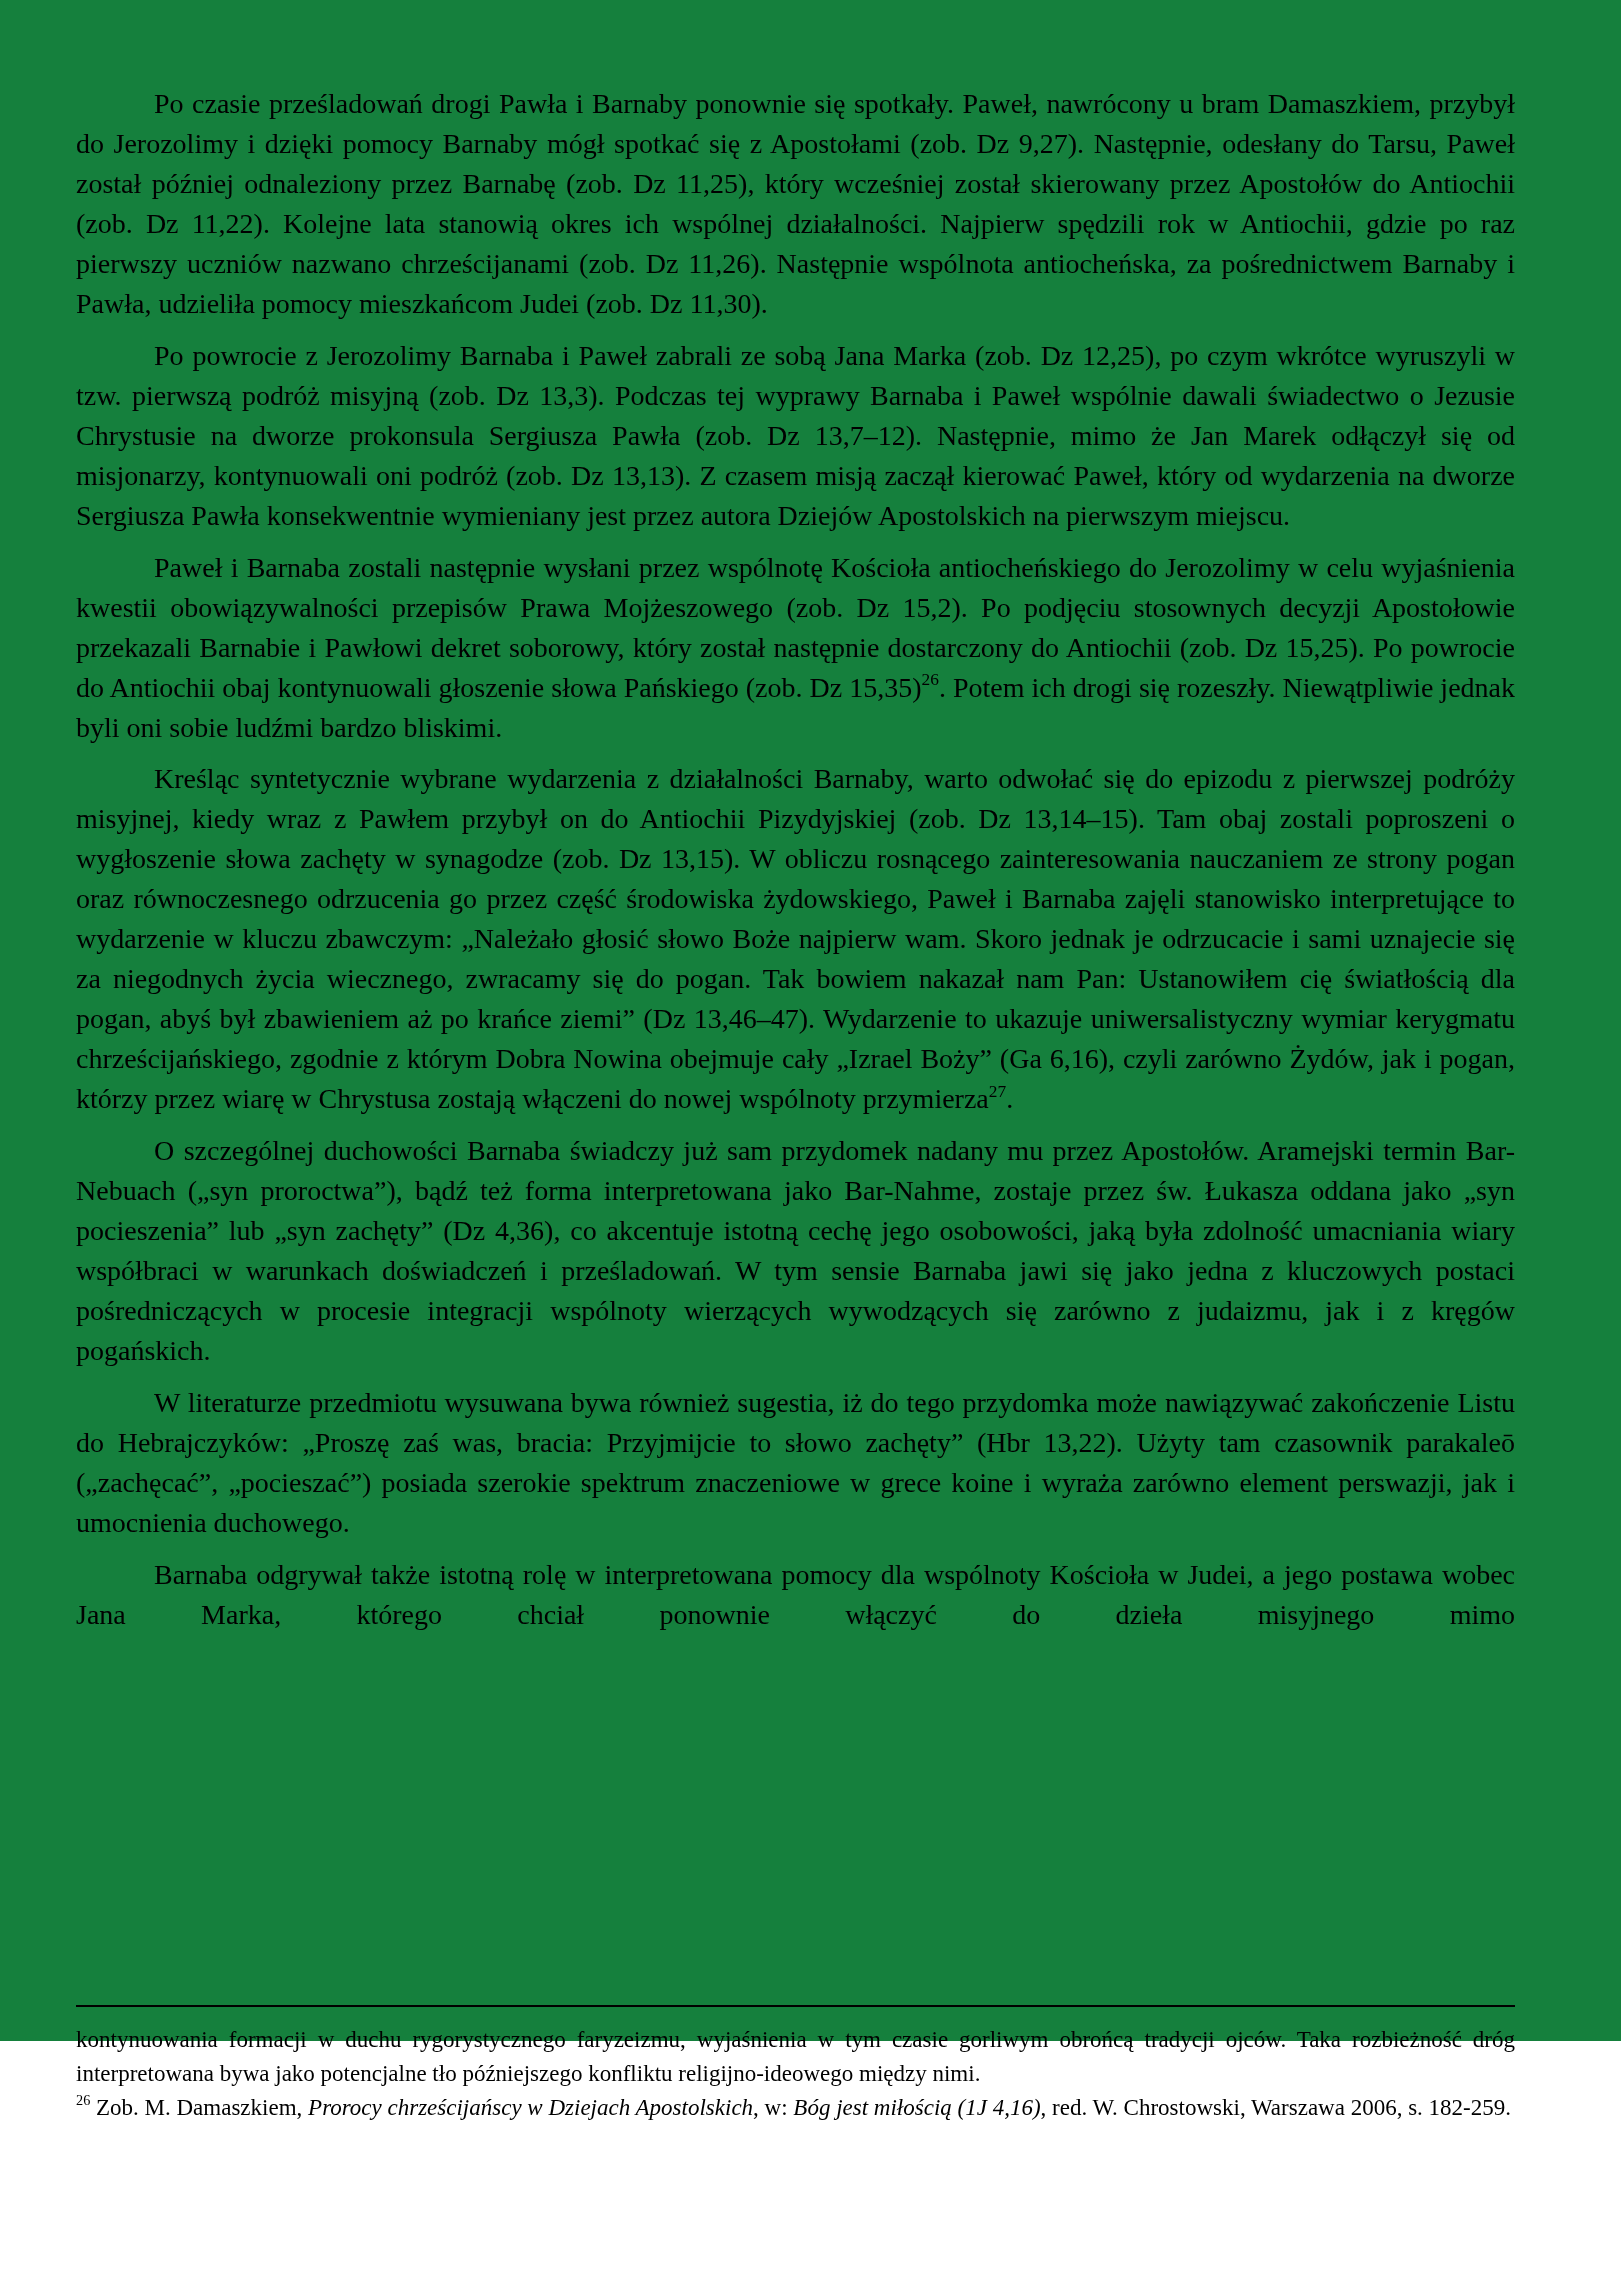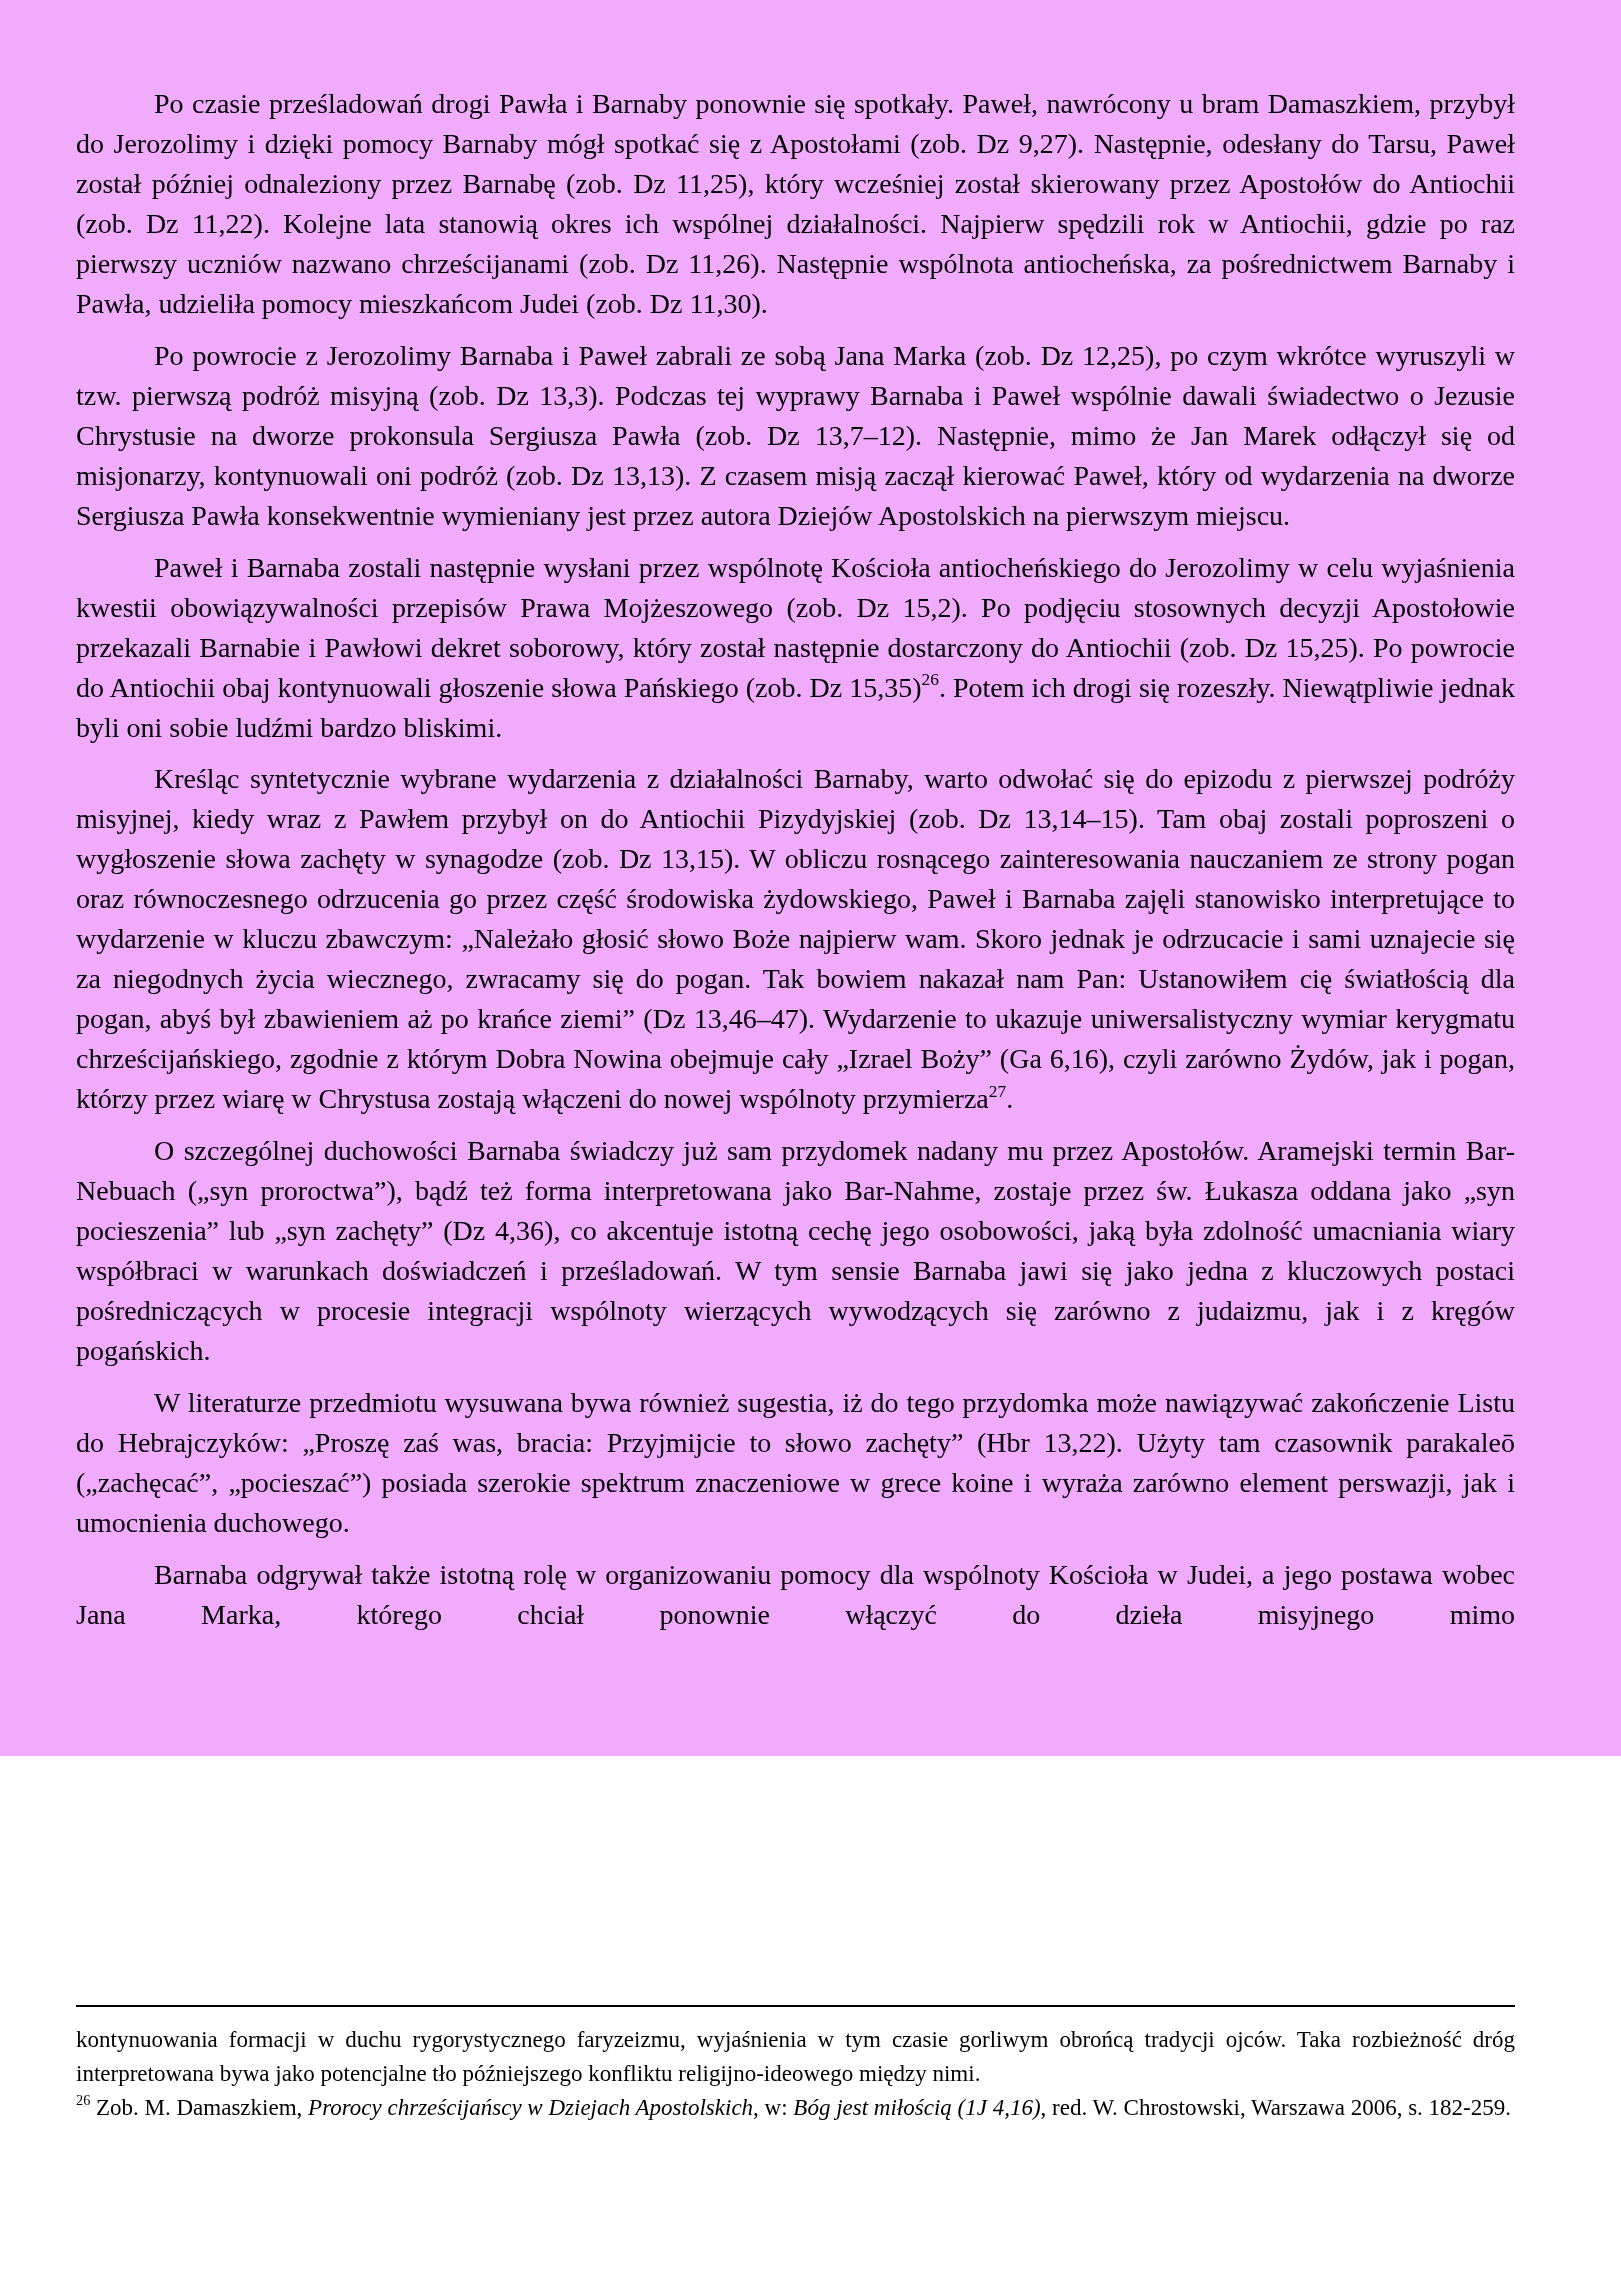--- a/index.html
+++ b/index.html
@@ -1,17 +1,17 @@
 <!DOCTYPE html>
 <html><head>
 <meta charset="utf-8">
 <style>
   html, body { margin: 0; padding: 0; background: #ffffff; }
   body { width: 1621px; height: 2293px; position: relative; overflow: hidden; color: #000; }
-  .page { position: absolute; left: 0; top: 0; width: 1621px; height: 1756px; background: #f0abfc; }
+  .page { position: absolute; left: 0; top: 0; width: 1621px; height: 2041px; background: #15803d; }
   .main {
     position: absolute; left: 76px; top: 84px; width: 1439px;
     font-family: "Liberation Serif", "DejaVu Serif", serif;
     font-size: 28px; line-height: 40px;
   }
   .main p {
     margin: 0 0 11.8px 0; text-align: justify; text-indent: 78px;
     hyphens: none;
   }
   .main p:last-child { text-align-last: justify; }
@@ -34,21 +34,21 @@
 
 <div class="page">
 
   <div class="main">
     <p>Po czasie prześladowań drogi Pawła i Barnaby ponownie się spotkały. Paweł, nawrócony u bram Damaszkiem, przybył do Jerozolimy i dzięki pomocy Barnaby mógł spotkać się z Apostołami (zob. Dz 9,27). Następnie, odesłany do Tarsu, Paweł został później odnaleziony przez Barnabę (zob. Dz 11,25), który wcześniej został skierowany przez Apostołów do Antiochii (zob. Dz 11,22). Kolejne lata stanowią okres ich wspólnej działalności. Najpierw spędzili rok w Antiochii, gdzie po raz pierwszy uczniów nazwano chrześcijanami (zob. Dz 11,26). Następnie wspólnota antiocheńska, za pośrednictwem Barnaby i Pawła, udzieliła pomocy mieszkańcom Judei (zob. Dz 11,30).</p>
     <p>Po powrocie z Jerozolimy Barnaba i Paweł zabrali ze sobą Jana Marka (zob. Dz 12,25), po czym wkrótce wyruszyli w tzw. pierwszą podróż misyjną (zob. Dz 13,3). Podczas tej wyprawy Barnaba i Paweł wspólnie dawali świadectwo o Jezusie Chrystusie na dworze prokonsula Sergiusza Pawła (zob. Dz 13,7–12). Następnie, mimo że Jan Marek odłączył się od misjonarzy, kontynuowali oni podróż (zob. Dz 13,13). Z czasem misją zaczął kierować Paweł, który od wydarzenia na dworze Sergiusza Pawła konsekwentnie wymieniany jest przez autora Dziejów Apostolskich na pierwszym miejscu.</p>
     <p><span>Paweł i Barnaba zostali następnie wysłani przez wspólnotę Kościoła antiocheńskiego do Jerozolimy w celu wyjaśnienia kwestii obowiązywalności przepisów Prawa Mojżeszowego (zob. Dz 15,2). Po podjęciu stosownych decyzji Apostołowie przekazali Barnabie i Pawłowi dekret soborowy, który został następnie dostarczony do Antiochii (zob. Dz 15,25). Po powrocie do Antiochii obaj kontynuowali głoszenie słowa Pańskiego (zob. Dz 15,35)</span><sup>26</sup><span>. Potem ich drogi się rozeszły. Niewątpliwie jednak byli oni sobie ludźmi bardzo bliskimi.</span></p>
     <p><span>Kreśląc syntetycznie wybrane wydarzenia z działalności Barnaby, warto odwołać się do epizodu z pierwszej podróży misyjnej, kiedy wraz z Pawłem przybył on do Antiochii Pizydyjskiej (zob. Dz 13,14–15). Tam obaj zostali poproszeni o wygłoszenie słowa zachęty w synagodze (zob. Dz 13,15). W obliczu rosnącego zainteresowania nauczaniem ze strony pogan oraz równoczesnego odrzucenia go przez część środowiska żydowskiego, Paweł i Barnaba zajęli stanowisko interpretujące to wydarzenie w kluczu zbawczym: „Należało głosić słowo Boże najpierw wam. Skoro jednak je odrzucacie i sami uznajecie się za niegodnych życia wiecznego, zwracamy się do pogan. Tak bowiem nakazał nam Pan: Ustanowiłem cię światłością dla pogan, abyś był zbawieniem aż po krańce ziemi” (Dz 13,46–47). Wydarzenie to ukazuje uniwersalistyczny wymiar kerygmatu chrześcijańskiego, zgodnie z którym Dobra Nowina obejmuje cały „Izrael Boży” (Ga 6,16), czyli zarówno Żydów, jak i pogan, którzy przez wiarę w Chrystusa zostają włączeni do nowej wspólnoty przymierza</span><sup>27</sup><span>.</span></p>
     <p>O szczególnej duchowości Barnaba świadczy już sam przydomek nadany mu przez Apostołów. Aramejski termin Bar-Nebuach („syn proroctwa”), bądź też forma interpretowana jako Bar-Nahme, zostaje przez św. Łukasza oddana jako „syn pocieszenia” lub „syn zachęty” (Dz 4,36), co akcentuje istotną cechę jego osobowości, jaką była zdolność umacniania wiary współbraci w warunkach doświadczeń i prześladowań. W tym sensie Barnaba jawi się jako jedna z kluczowych postaci pośredniczących w procesie integracji wspólnoty wierzących wywodzących się zarówno z judaizmu, jak i z kręgów pogańskich.</p>
     <p>W literaturze przedmiotu wysuwana bywa również sugestia, iż do tego przydomka może nawiązywać zakończenie Listu do Hebrajczyków: „Proszę zaś was, bracia: Przyjmijcie to słowo zachęty” (Hbr 13,22). Użyty tam czasownik parakaleō („zachęcać”, „pocieszać”) posiada szerokie spektrum znaczeniowe w grece koine i wyraża zarówno element perswazji, jak i umocnienia duchowego.</p>
-    <p>Barnaba odgrywał także istotną rolę w organizowaniu pomocy dla wspólnoty Kościoła w Judei, a jego postawa wobec Jana Marka, którego chciał ponownie włączyć do dzieła misyjnego mimo</p>
+    <p>Barnaba odgrywał także istotną rolę w interpretowana pomocy dla wspólnoty Kościoła w Judei, a jego postawa wobec Jana Marka, którego chciał ponownie włączyć do dzieła misyjnego mimo</p>
   </div>
 
   <div class="rule"></div>
 
   <div class="footnotes">
     <p class="fn">kontynuowania formacji w duchu rygorystycznego faryzeizmu, wyjaśnienia w tym czasie gorliwym obrońcą tradycji ojców. Taka rozbieżność dróg interpretowana bywa jako potencjalne tło późniejszego konfliktu religijno-ideowego między nimi.</p>
     <p class="fn"><sup>26</sup><span> Zob. M. Damaszkiem, </span><em>Prorocy chrześcijańscy w Dziejach Apostolskich</em><span>, w: </span><em>Bóg jest miłością (1J 4,16)</em><span>, red. W. Chrostowski, Warszawa 2006, s. 182-259.</span></p>
   </div>
 
 </div>

